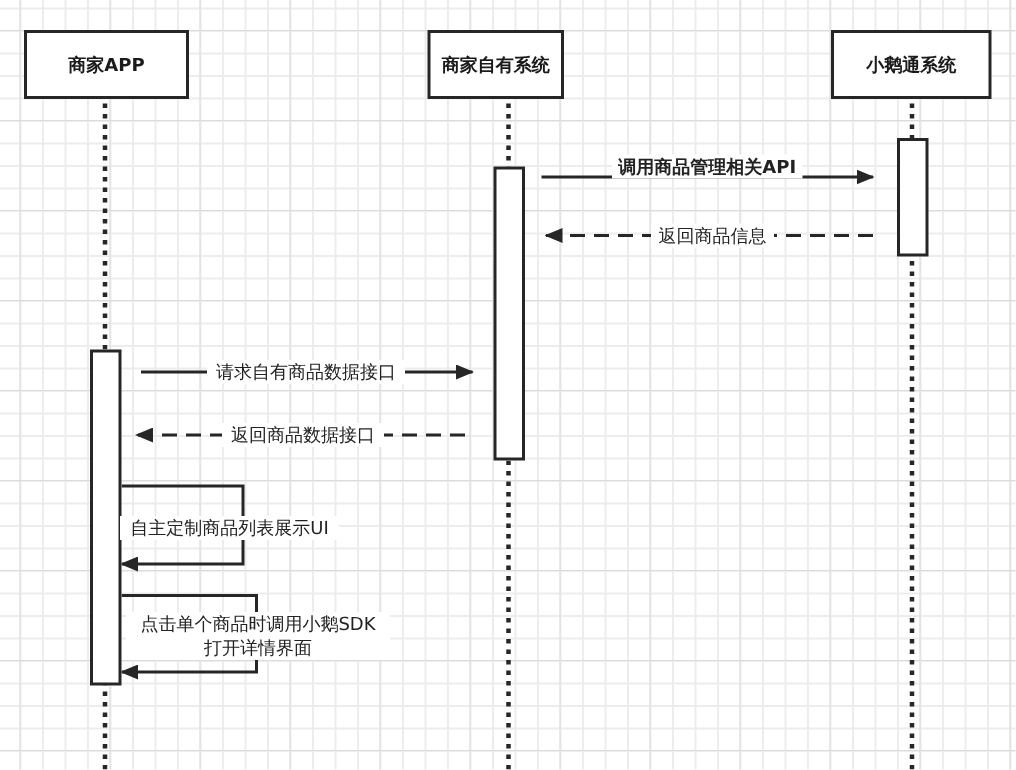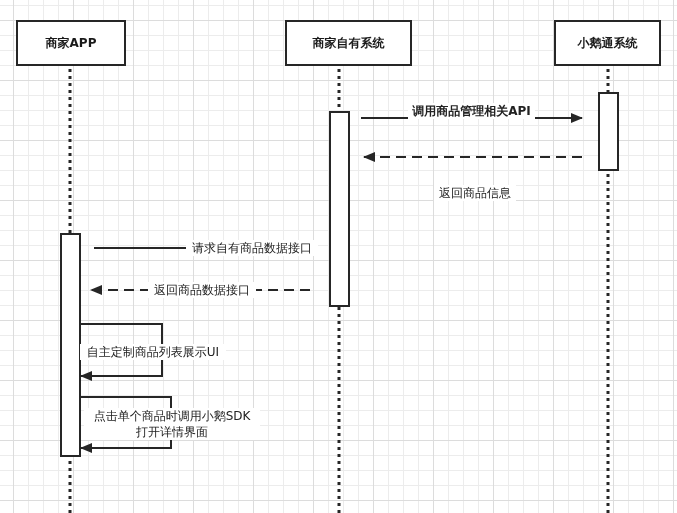--- a/index.html
+++ b/index.html
@@ -52,34 +52,34 @@
   <polyline points="81,397 171,397 171,448 81,448" fill="none" stroke="#262626" stroke-width="2" marker-end="url(#ahl)"></polyline>
 </svg>
 
 <div class="act" style="left:329px;top:111px;height:196px;"></div>
 <div class="act" style="left:598px;top:92px;height:79px;"></div>
 <div class="act" style="left:60px;top:233px;height:224px;"></div>
 
 <div class="participant" style="left:16px;top:20px;width:110px;">
   <span>商家APP</span>
 </div>
-<div class="participant" style="left:285px;top:20px;width:127px;">
+<div class="participant" style="left:285px;top:20px;width:91px;">
   <span>商家自有系统</span>
 </div>
 <div class="participant" style="left:554px;top:20px;width:107px;">
   <span>小鹅通系统</span>
 </div>
 
 <div class="label" style="left:408px;top:103px;width:127px;font-weight:bold;">
   <div>调用商品管理相关API</div>
 </div>
-<div class="label" style="left:434px;top:149px;width:82px;margin-top:36px;">
+<div class="label" style="left:434px;top:149px;width:82px;">
   <div>返回商品信息</div>
 </div>
-<div class="label" style="left:138px;top:240px;width:132px;margin-left:48px;">
+<div class="label" style="left:138px;top:240px;width:132px;">
   <div>请求自有商品数据接口</div>
 </div>
 <div class="label" style="left:148px;top:282px;width:108px;">
   <div>返回商品数据接口</div>
 </div>
 <div class="label" style="left:80px;top:344px;width:146px;">
   <div>自主定制商品列表展示UI</div>
 </div>
 <div class="label" style="left:84px;top:408px;width:176px;text-align:center;">
   <div>点击单个商品时调用小鹅SDK</div>

